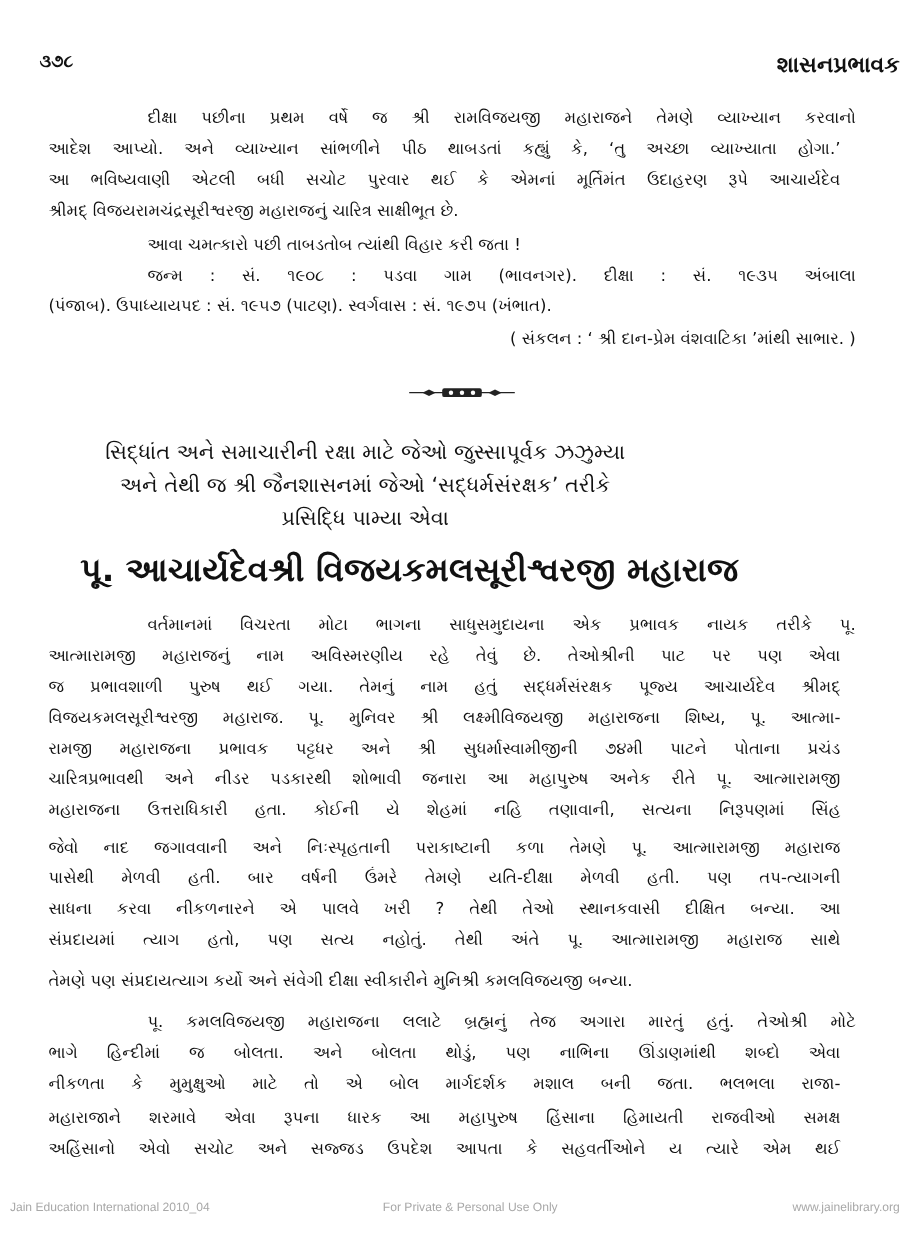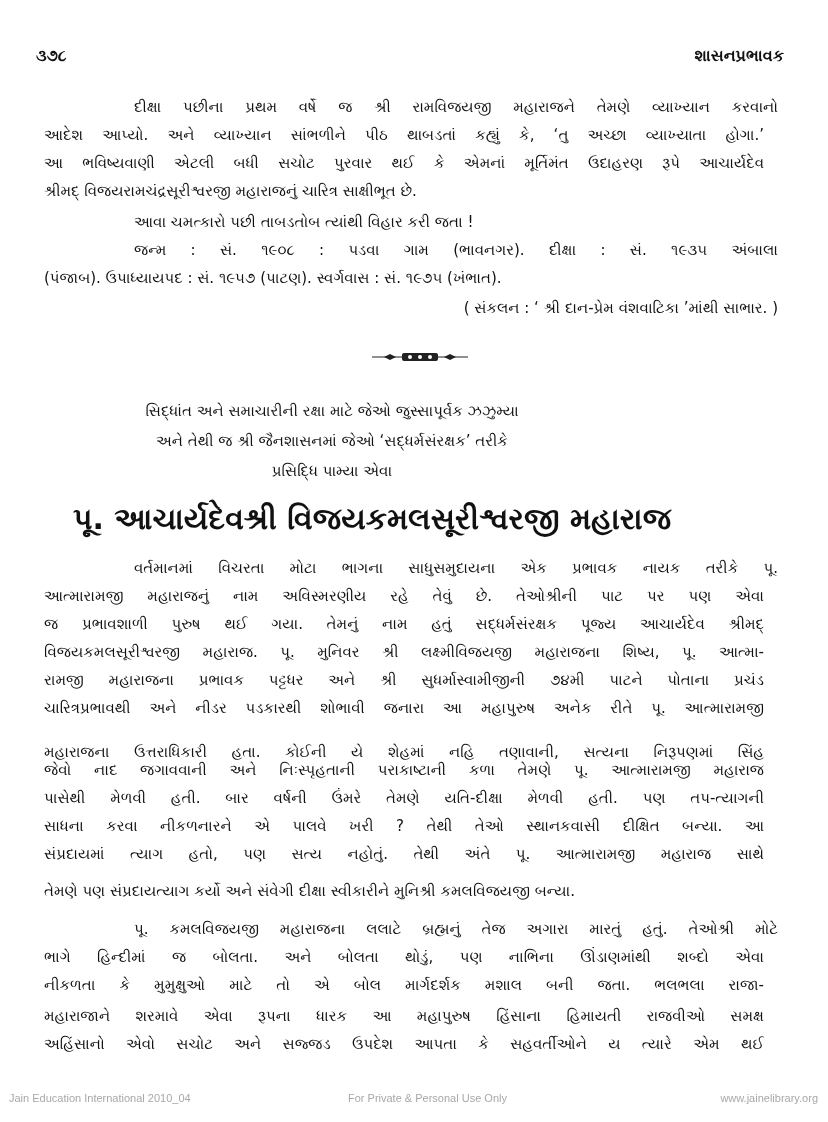--- a/index.html
+++ b/index.html
@@ -17,23 +17,23 @@
     }
     .page-number {
       position: absolute;
       left: 36px;
       top: 46px;
       font-size: 16px;
       font-weight: bold;
     }
     .running-head {
       position: absolute;
-      right: 44px;
+      right: 10px;
       top: 46px;
-      font-size: 16px;
+      font-size: 20px;
       font-weight: bold;
     }
     .line {
       position: absolute;
       left: 44px;
       width: 720px;
       font-size: 15px;
       line-height: 20px;
       white-space: nowrap;
       text-align: justify;
@@ -62,21 +62,21 @@
       height: 14px;
       display: flex;
       align-items: center;
       justify-content: center;
     }
     .subtitle-line {
       position: absolute;
       left: 0;
       width: 664px;
       text-align: center;
-      font-size: 15px;
+      font-size: 19px;
       line-height: 26px;
       white-space: nowrap;
     }
     .main-title {
       position: absolute;
       left: 0;
       width: 744px;
       text-align: center;
       font-size: 30px;
       line-height: 38px;
@@ -133,21 +133,21 @@
   <div class="main-title" style="top:500px;">પૂ. આચાર્યદેવશ્રી વિજયકમલસૂરીશ્વરજી મહારાજ</div>
 </div>
 
 <div>
   <div class="line indent" style="top:558px;">વર્તમાનમાં વિચરતા મોટા ભાગના સાધુસમુદાયના એક પ્રભાવક નાયક તરીકે પૂ.</div>
   <div class="line" style="top:586px;">આત્મારામજી મહારાજનું નામ અવિસ્મરણીય રહે તેવું છે. તેઓશ્રીની પાટ પર પણ એવા</div>
   <div class="line" style="top:614px;">જ પ્રભાવશાળી પુરુષ થઈ ગયા. તેમનું નામ હતું સદ્ધર્મસંરક્ષક પૂજ્ય આચાર્યદેવ શ્રીમદ્</div>
   <div class="line" style="top:642px;">વિજયકમલસૂરીશ્વરજી મહારાજ. પૂ. મુનિવર શ્રી લક્ષ્મીવિજયજી મહારાજના શિષ્ય, પૂ. આત્મા-</div>
   <div class="line" style="top:670px;">રામજી મહારાજના પ્રભાવક પટ્ટધર અને શ્રી સુધર્માસ્વામીજીની ૭૪મી પાટને પોતાના પ્રચંડ</div>
   <div class="line" style="top:698px;">ચારિત્રપ્રભાવથી અને નીડર પડકારથી શોભાવી જનારા આ મહાપુરુષ અનેક રીતે પૂ. આત્મારામજી</div>
-  <div class="line" style="top:726px;margin-top:16px;">મહારાજના ઉત્તરાધિકારી હતા. કોઈની યે શેહમાં નહિ તણાવાની, સત્યના નિરૂપણમાં સિંહ</div>
+  <div class="line" style="top:726px;">મહારાજના ઉત્તરાધિકારી હતા. કોઈની યે શેહમાં નહિ તણાવાની, સત્યના નિરૂપણમાં સિંહ</div>
   <div class="line" style="top:760px;">જેવો નાદ જગાવવાની અને નિઃસ્પૃહતાની પરાકાષ્ટાની કળા તેમણે પૂ. આત્મારામજી મહારાજ</div>
   <div class="line" style="top:788px;">પાસેથી મેળવી હતી. બાર વર્ષની ઉંમરે તેમણે યતિ-દીક્ષા મેળવી હતી. પણ તપ-ત્યાગની</div>
   <div class="line" style="top:816px;">સાધના કરવા નીકળનારને એ પાલવે ખરી ? તેથી તેઓ સ્થાનકવાસી દીક્ષિત બન્યા. આ</div>
   <div class="line" style="top:844px;">સંપ્રદાયમાં ત્યાગ હતો, પણ સત્ય નહોતું. તેથી અંતે પૂ. આત્મારામજી મહારાજ સાથે</div>
   <div class="line last" style="top:881px;">તેમણે પણ સંપ્રદાયત્યાગ કર્યો અને સંવેગી દીક્ષા સ્વીકારીને મુનિશ્રી કમલવિજયજી બન્યા.</div>
 
   <div class="line indent" style="top:919px;">પૂ. કમલવિજયજી મહારાજના લલાટે બ્રહ્મનું તેજ અગારા મારતું હતું. તેઓશ્રી મોટે</div>
   <div class="line" style="top:947px;">ભાગે હિન્દીમાં જ બોલતા. અને બોલતા થોડું, પણ નાભિના ઊંડાણમાંથી શબ્દો એવા</div>
   <div class="line" style="top:975px;">નીકળતા કે મુમુક્ષુઓ માટે તો એ બોલ માર્ગદર્શક મશાલ બની જતા. ભલભલા રાજા-</div>
   <div class="line" style="top:1006px;">મહારાજાને શરમાવે એવા રૂપના ધારક આ મહાપુરુષ હિંસાના હિમાયતી રાજવીઓ સમક્ષ</div>

